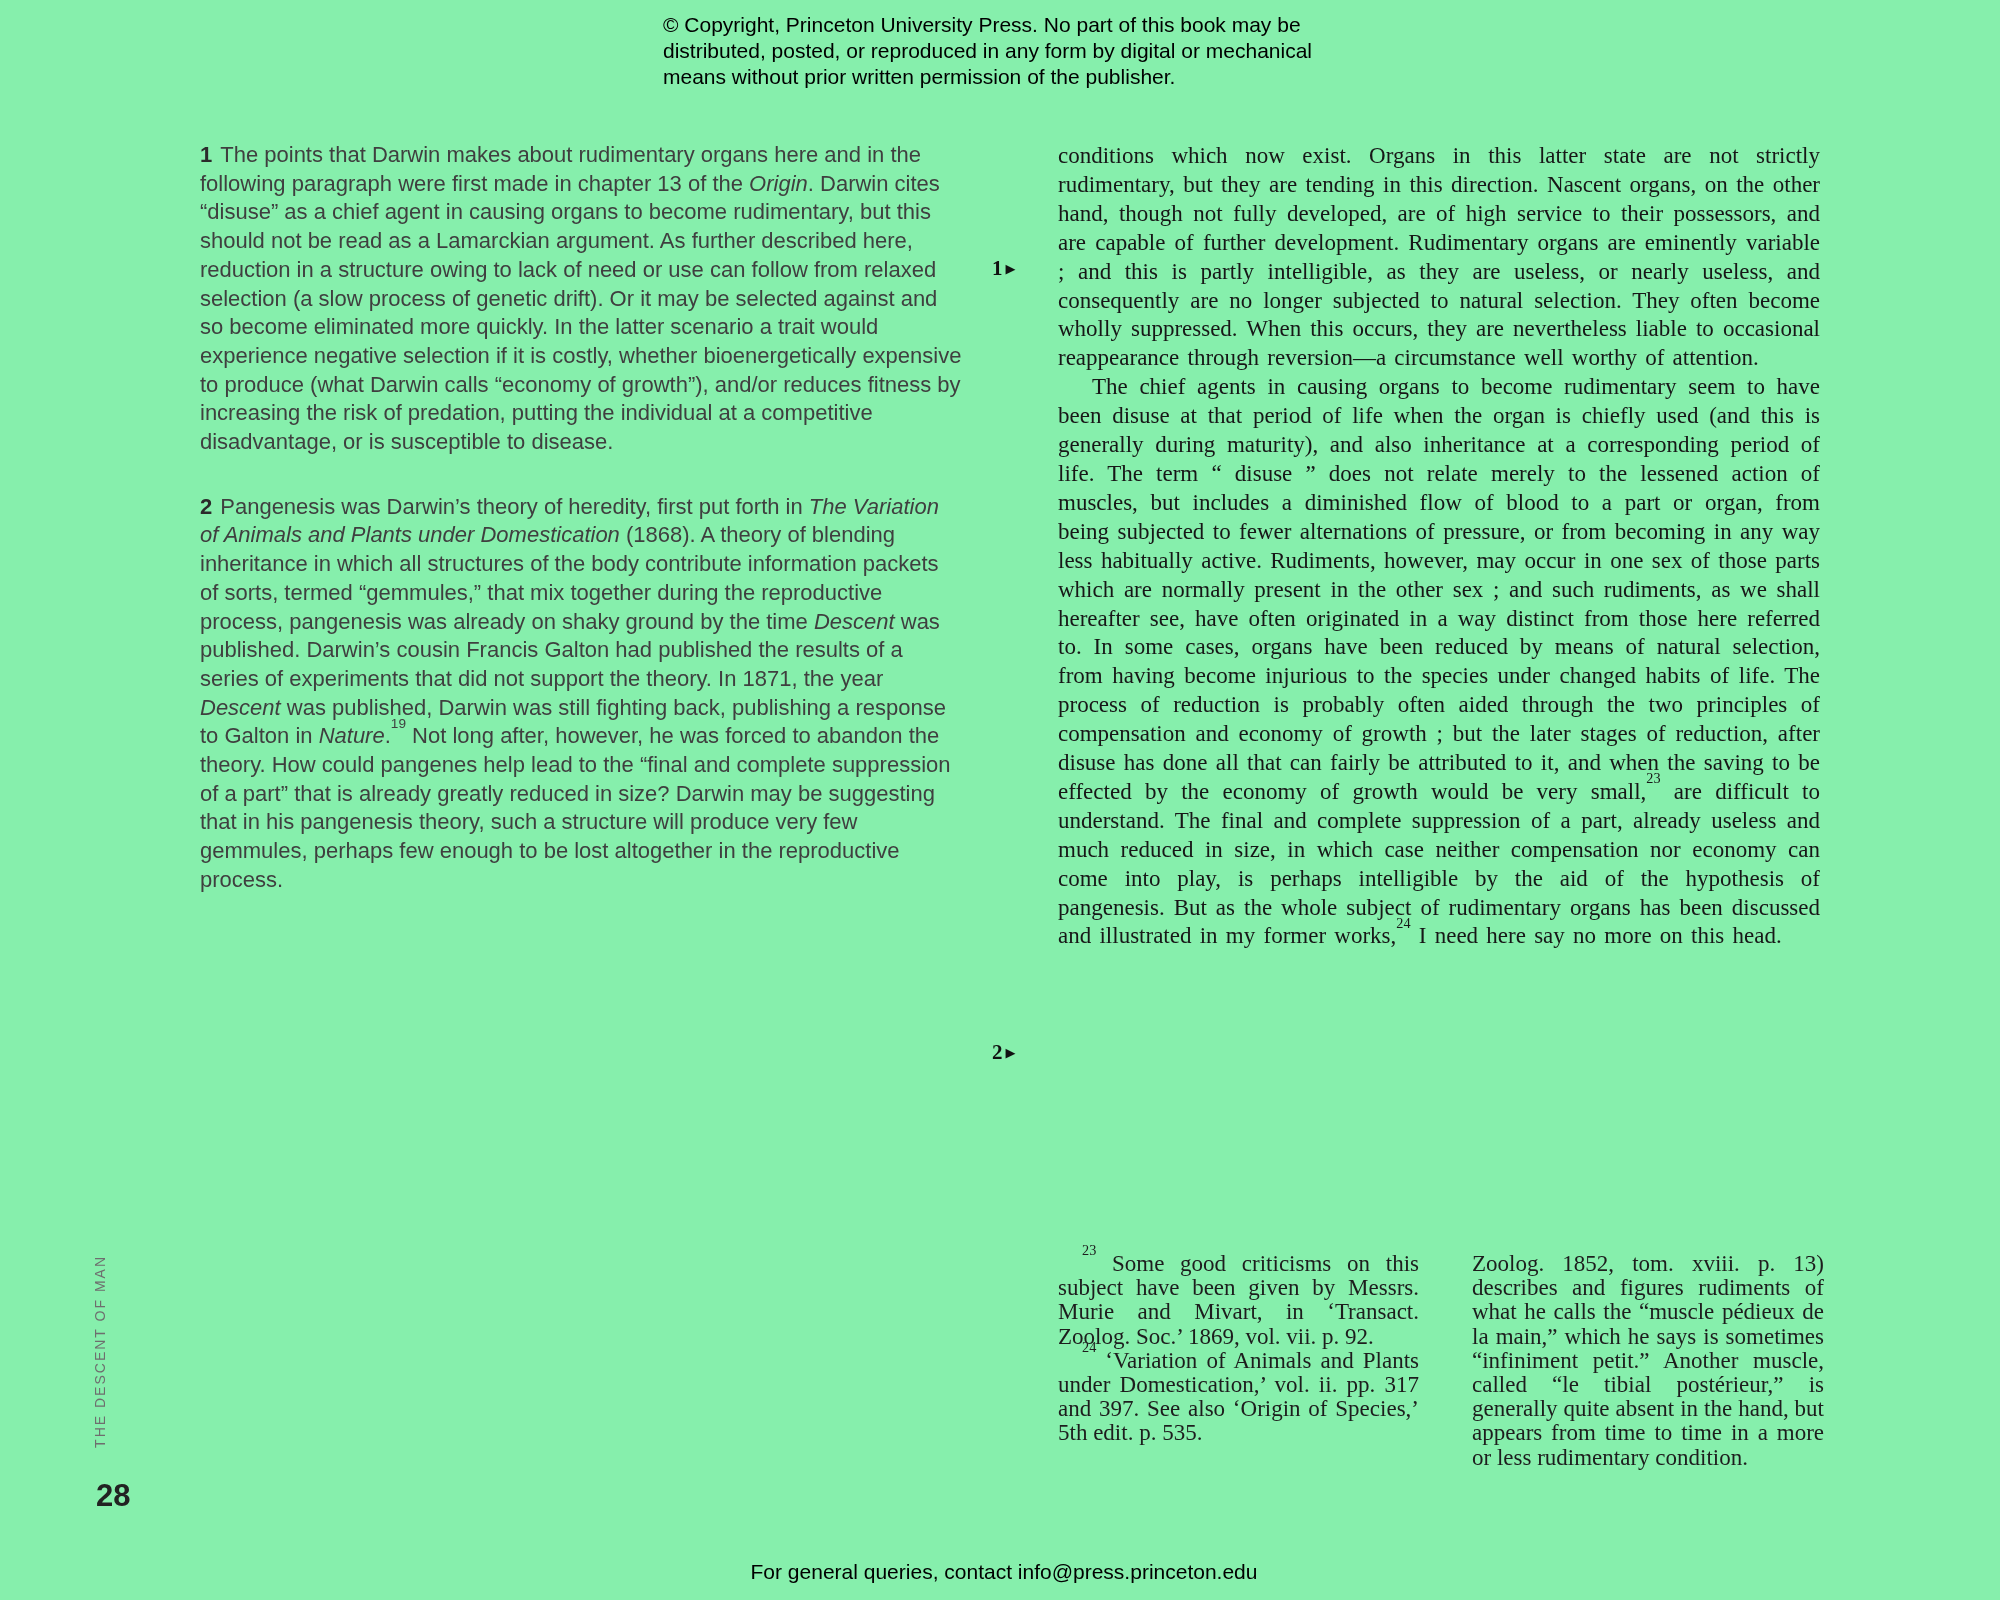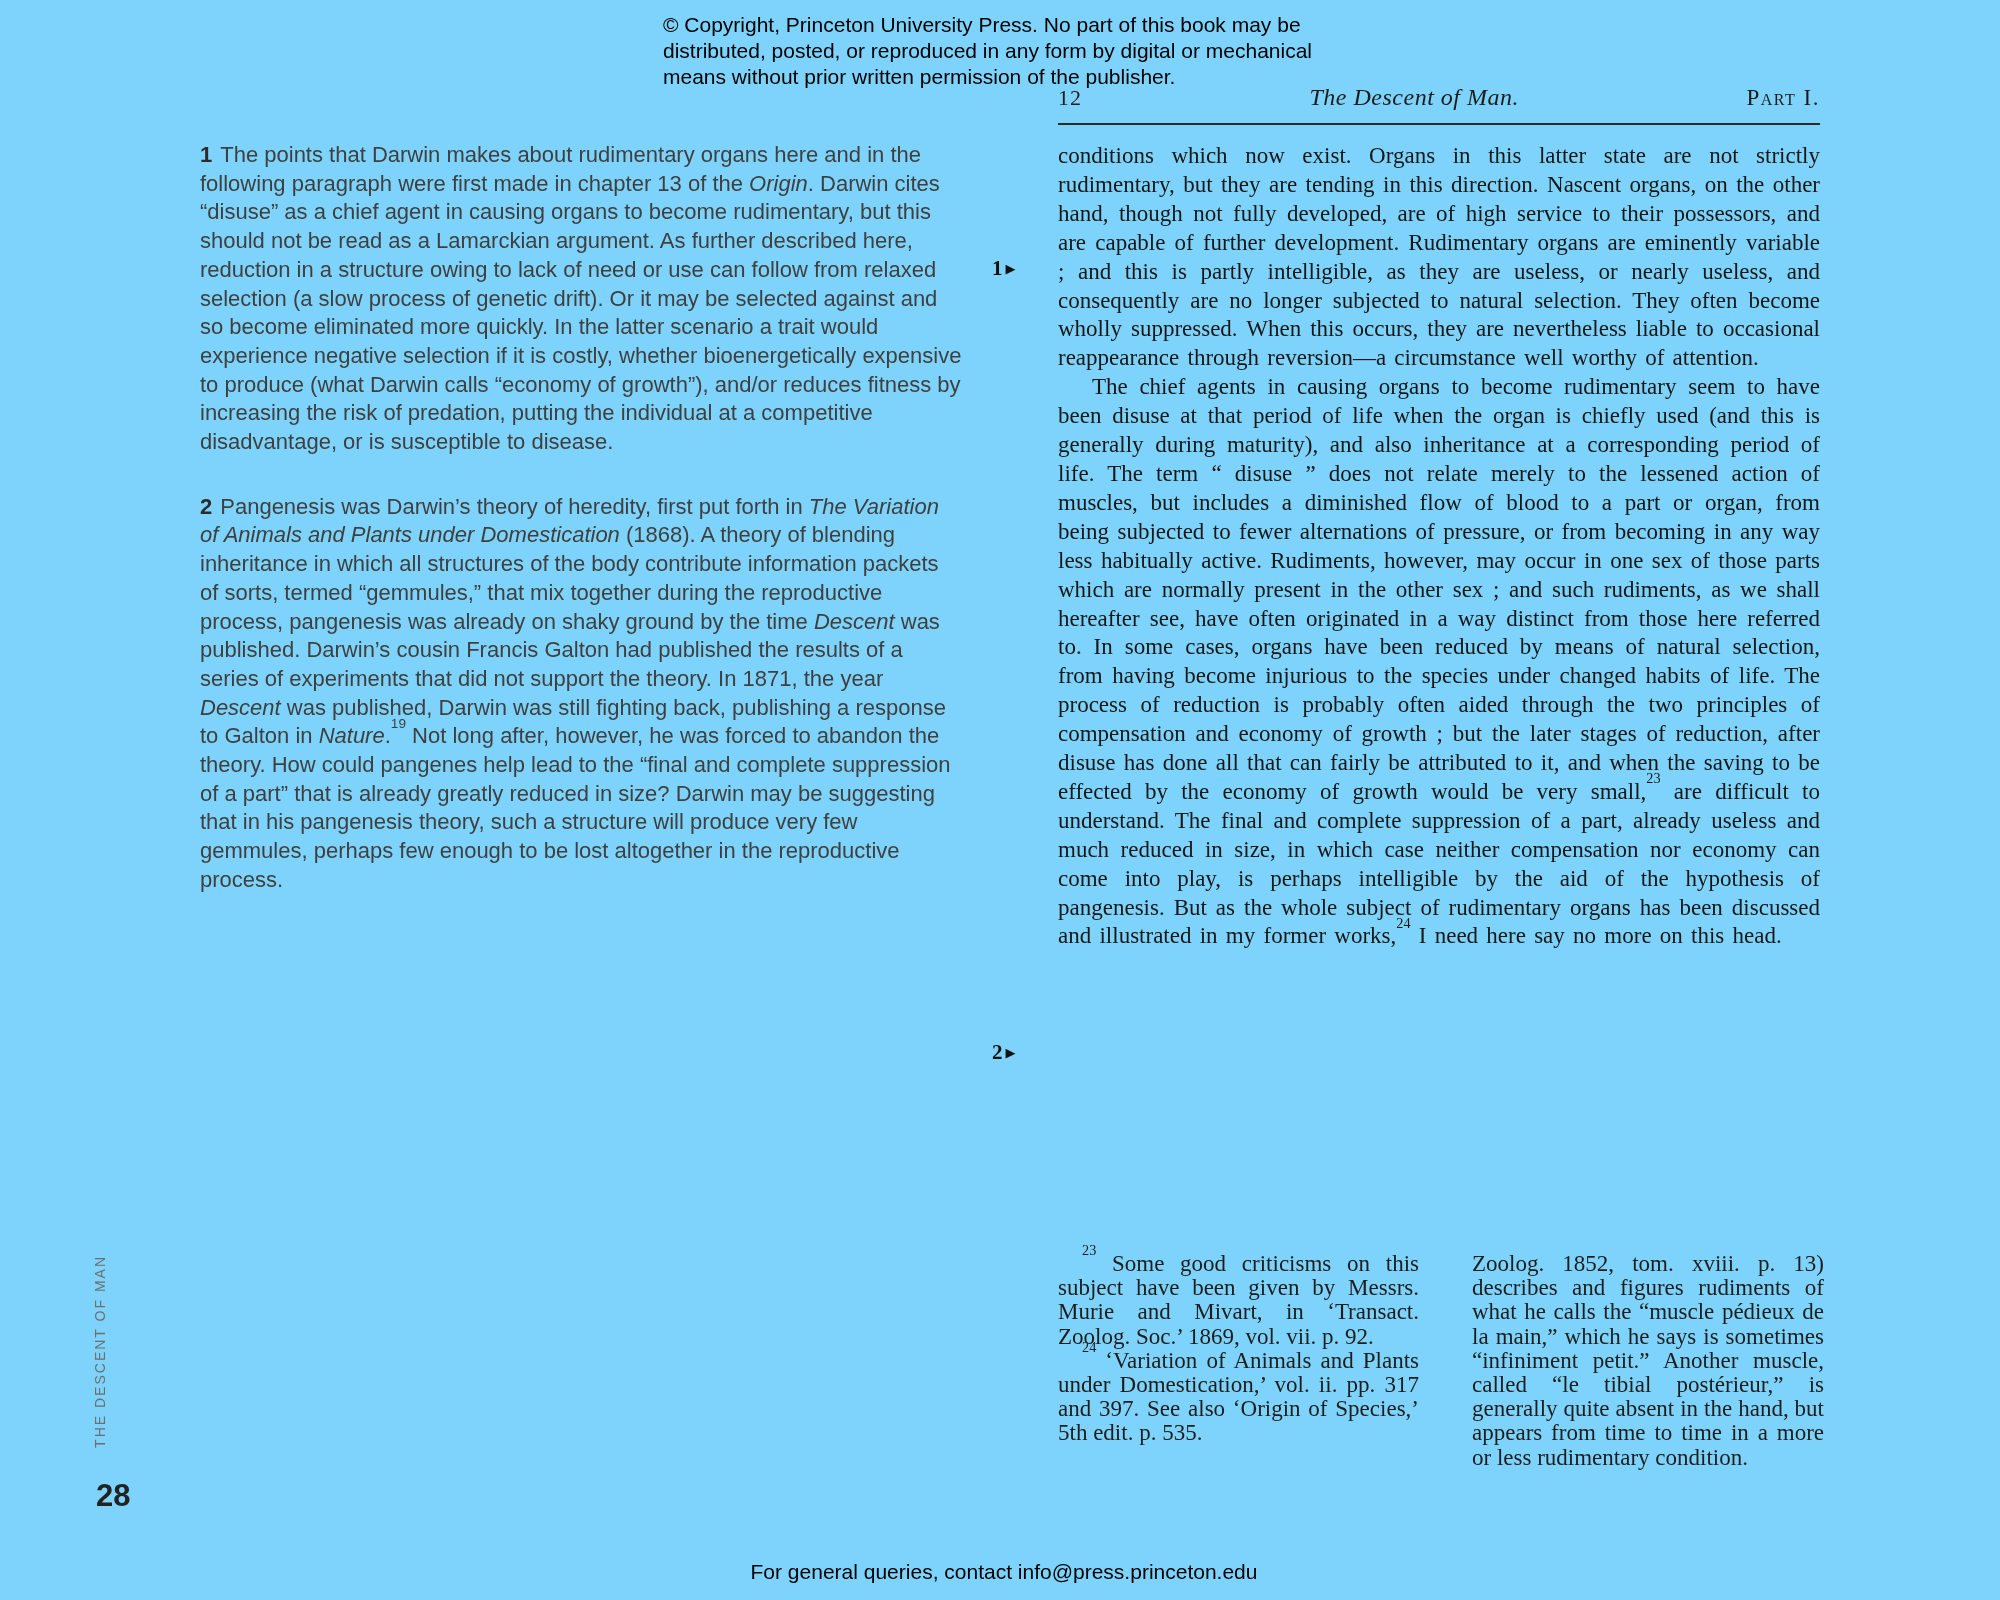--- a/index.html
+++ b/index.html
@@ -1,21 +1,21 @@
 <!DOCTYPE html>
 <html><head>
 <meta charset="utf-8">
 <style>
   * { margin: 0; padding: 0; box-sizing: border-box; }
   html, body { background: #ffffff; }
   .page {
     position: relative;
     width: 2000px;
     height: 1600px;
-    background: #7dd3fc;
+    background: #86efac;
     font-family: "Liberation Serif", serif;
     color: #1c1c1c;
     overflow: hidden;
   }
   .copyright {
     position: absolute;
     left: 663px;
     top: 12px;
     width: 740px;
     font-family: "Liberation Sans", sans-serif;
@@ -133,25 +133,20 @@
 </style>
 </head>
 <body>
 
 <div class="page">
 
   <div class="copyright">© Copyright, Princeton University Press. No part of this book may be
 distributed, posted, or reproduced in any form by digital or mechanical
 means without prior written permission of the publisher.</div>
 
-  <div class="col-header">
-    <span class="pg-num">12</span>
-    <span class="running-title">The Descent of Man.</span>
-    <span class="part-label">Part I.</span>
-  </div>
 
   <div class="annotations">
     <p class="note"><b class="note-num">1</b><span>The points that Darwin makes about rudimentary organs here and in the following paragraph were first made in chapter 13 of the <i>Origin</i>. Darwin cites “disuse” as a chief agent in causing organs to become rudimentary, but this should not be read as a Lamarckian argument. As further described here, reduction in a structure owing to lack of need or use can follow from relaxed selection (a slow process of genetic drift). Or it may be selected against and so become eliminated more quickly. In the latter scenario a trait would experience negative selection if it is costly, whether bioenergetically expensive to produce (what Darwin calls “economy of growth”), and/or reduces fitness by increasing the risk of predation, putting the individual at a competitive disadvantage, or is susceptible to disease.</span></p>
     <p class="note"><b class="note-num">2</b><span>Pangenesis was Darwin’s theory of heredity, first put forth in <i>The Variation of Animals and Plants under Domestication</i> (1868). A theory of blending inheritance in which all structures of the body contribute information packets of sorts, termed “gemmules,” that mix together during the reproductive process, pangenesis was already on shaky ground by the time <i>Descent</i> was published. Darwin’s cousin Francis Galton had published the results of a series of experiments that did not support the theory. In 1871, the year <i>Descent</i> was published, Darwin was still fighting back, publishing a response to Galton in <i>Nature</i>.<sup>19</sup> Not long after, however, he was forced to abandon the theory. How could pangenes help lead to the “final and complete suppression of a part” that is already greatly reduced in size? Darwin may be suggesting that in his pangenesis theory, such a structure will produce very few gemmules, perhaps few enough to be lost altogether in the reproductive process.</span></p>
   </div>
 
   <div class="main-col">
     <p class="para">conditions which now exist. Organs in this latter state are not strictly rudimentary, but they are tending in this direction. Nascent organs, on the other hand, though not fully developed, are of high service to their possessors, and are capable of further development. Rudimentary organs are eminently variable ; and this is partly intelligible, as they are useless, or nearly useless, and consequently are no longer subjected to natural selection. They often become wholly suppressed. When this occurs, they are nevertheless liable to occasional reappearance through reversion—a circumstance well worthy of attention.</p>
     <p class="para indent">The chief agents in causing organs to become rudimentary seem to have been disuse at that period of life when the organ is chiefly used (and this is generally during maturity), and also inheritance at a corresponding period of life. The term “ disuse ” does not relate merely to the lessened action of muscles, but includes a diminished flow of blood to a part or organ, from being subjected to fewer alternations of pressure, or from becoming in any way less habitually active. Rudiments, however, may occur in one sex of those parts which are normally present in the other sex ; and such rudiments, as we shall hereafter see, have often originated in a way distinct from those here referred to. In some cases, organs have been reduced by means of natural selection, from having become injurious to the species under changed habits of life. The process of reduction is probably often aided through the two principles of compensation and economy of growth ; but the later stages of reduction, after disuse has done all that can fairly be attributed to it, and when the saving to be effected by the economy of growth would be very small,<sup>23</sup> are difficult to understand. The final and complete suppression of a part, already useless and much reduced in size, in which case neither compensation nor economy can come into play, is perhaps intelligible by the aid of the hypothesis of pangenesis. But as the whole subject of rudimentary organs has been discussed and illustrated in my former works,<sup>24</sup> I need here say no more on this head.</p>
   </div>

